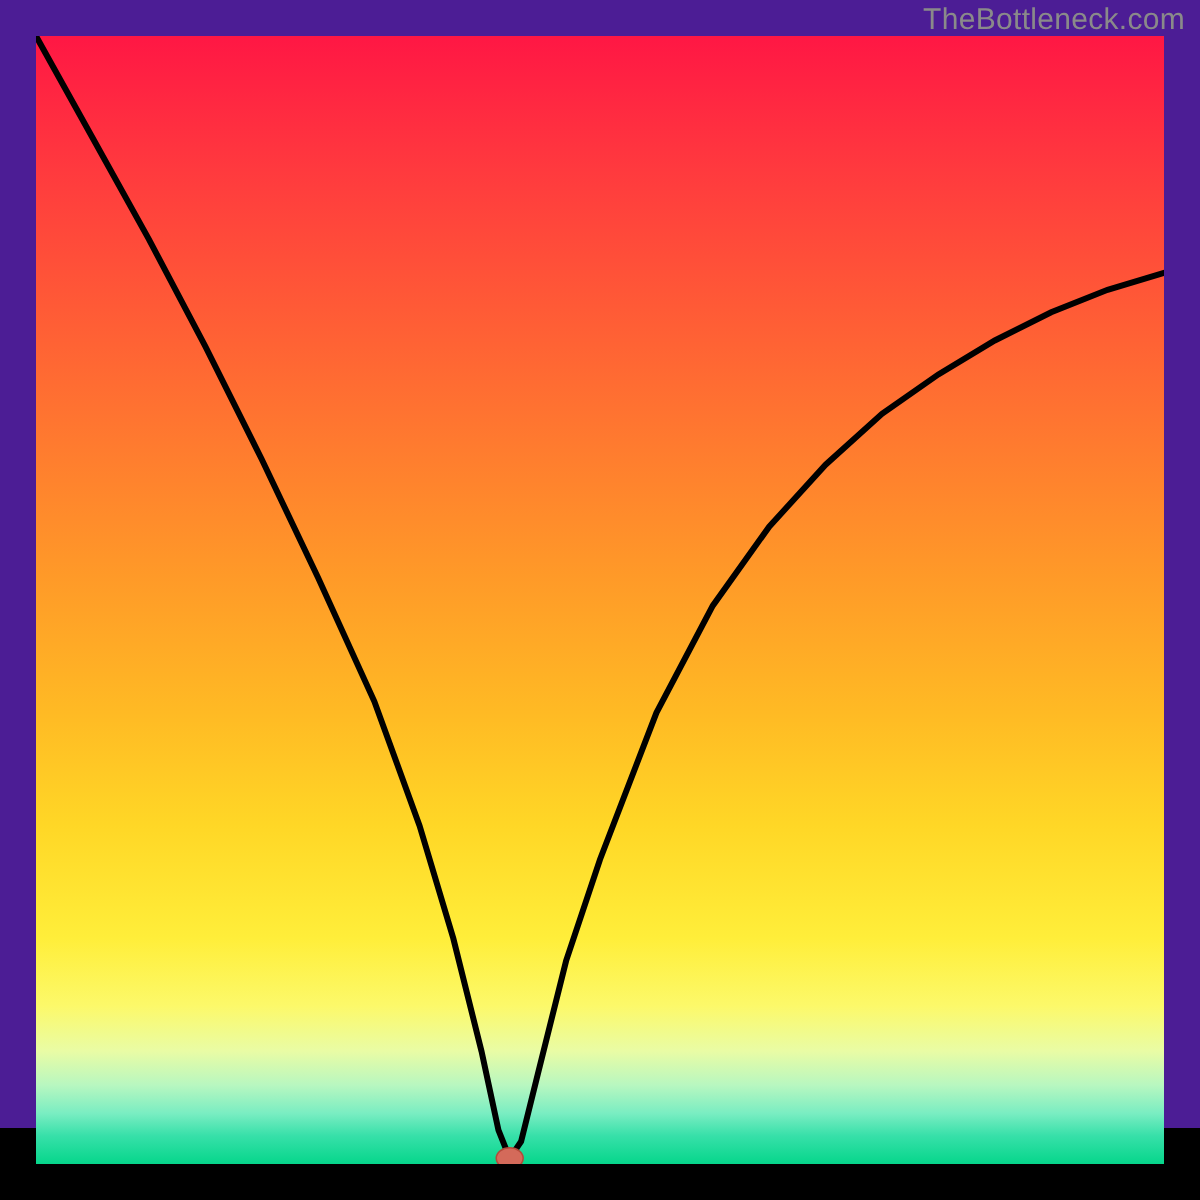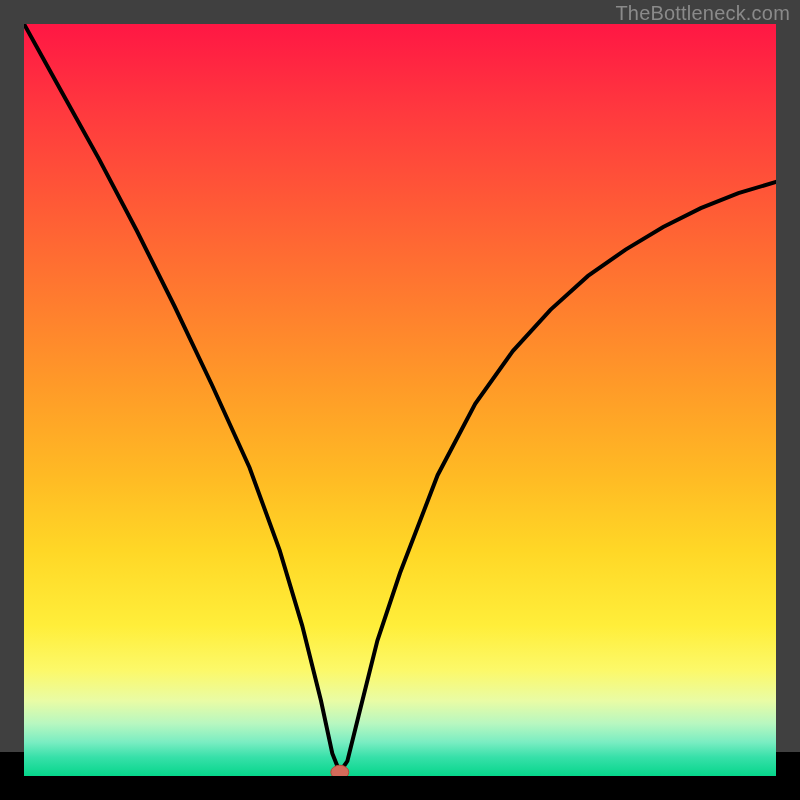--- a/index.html
+++ b/index.html
@@ -9,21 +9,21 @@
     height: 800px;
     background: #000;
     overflow: hidden;
   }
   .frame {
     position: absolute;
     left: 0;
     top: 0;
     width: 800px;
     height: 752px;
-    background: #404040;
+    background: #4c1d95;
   }
   .plot-area {
     position: absolute;
     left: 24px;
     top: 24px;
     width: 752px;
     height: 752px;
     overflow: hidden;
   }
   .gradient {

